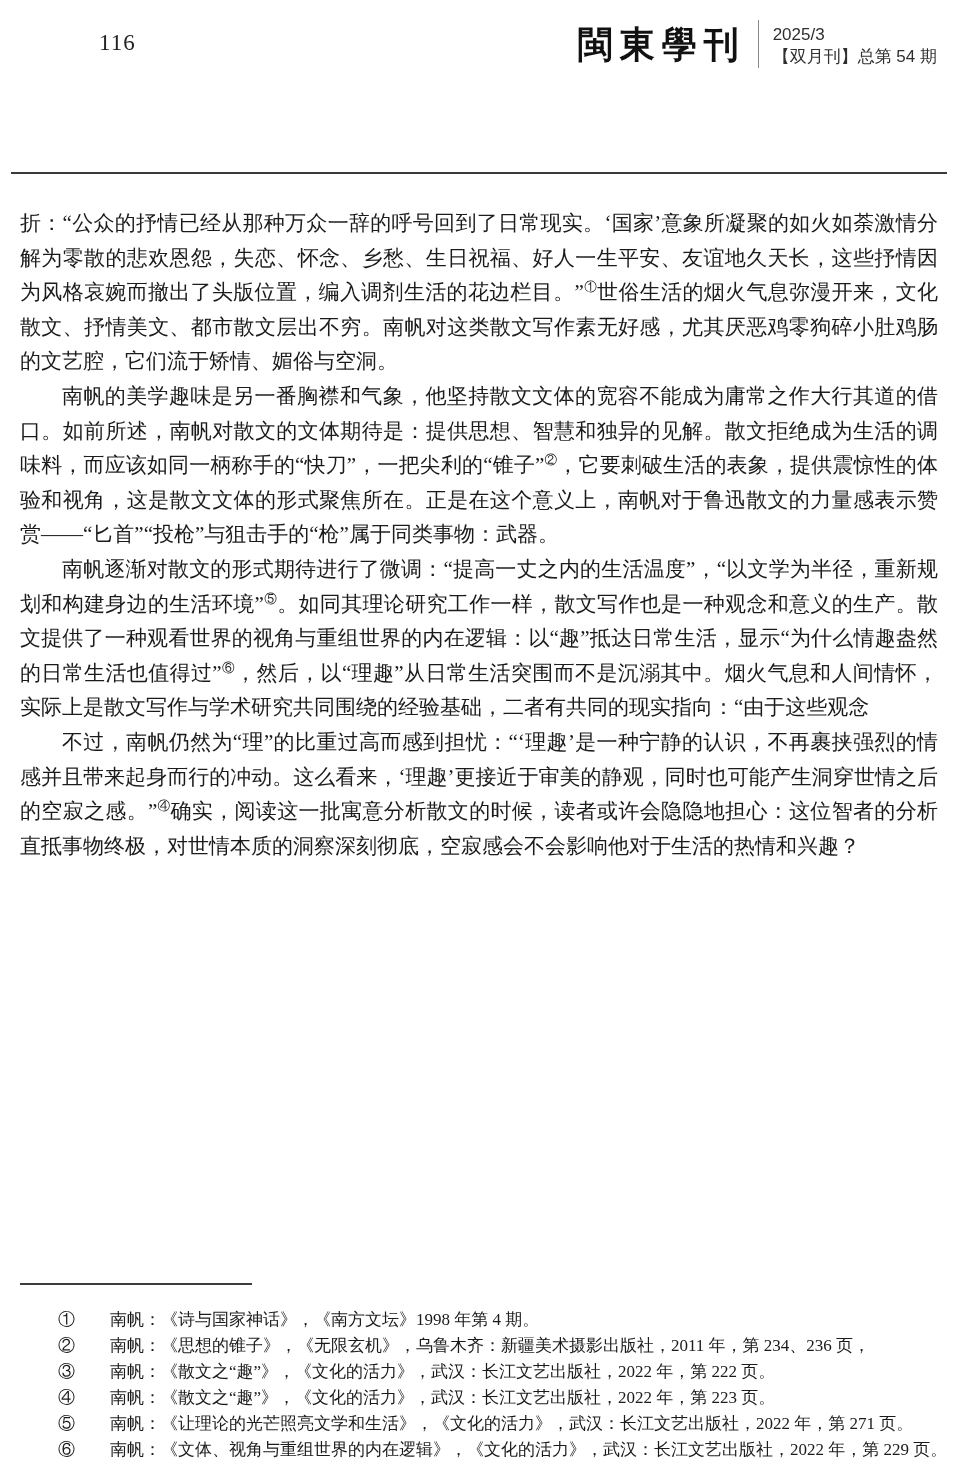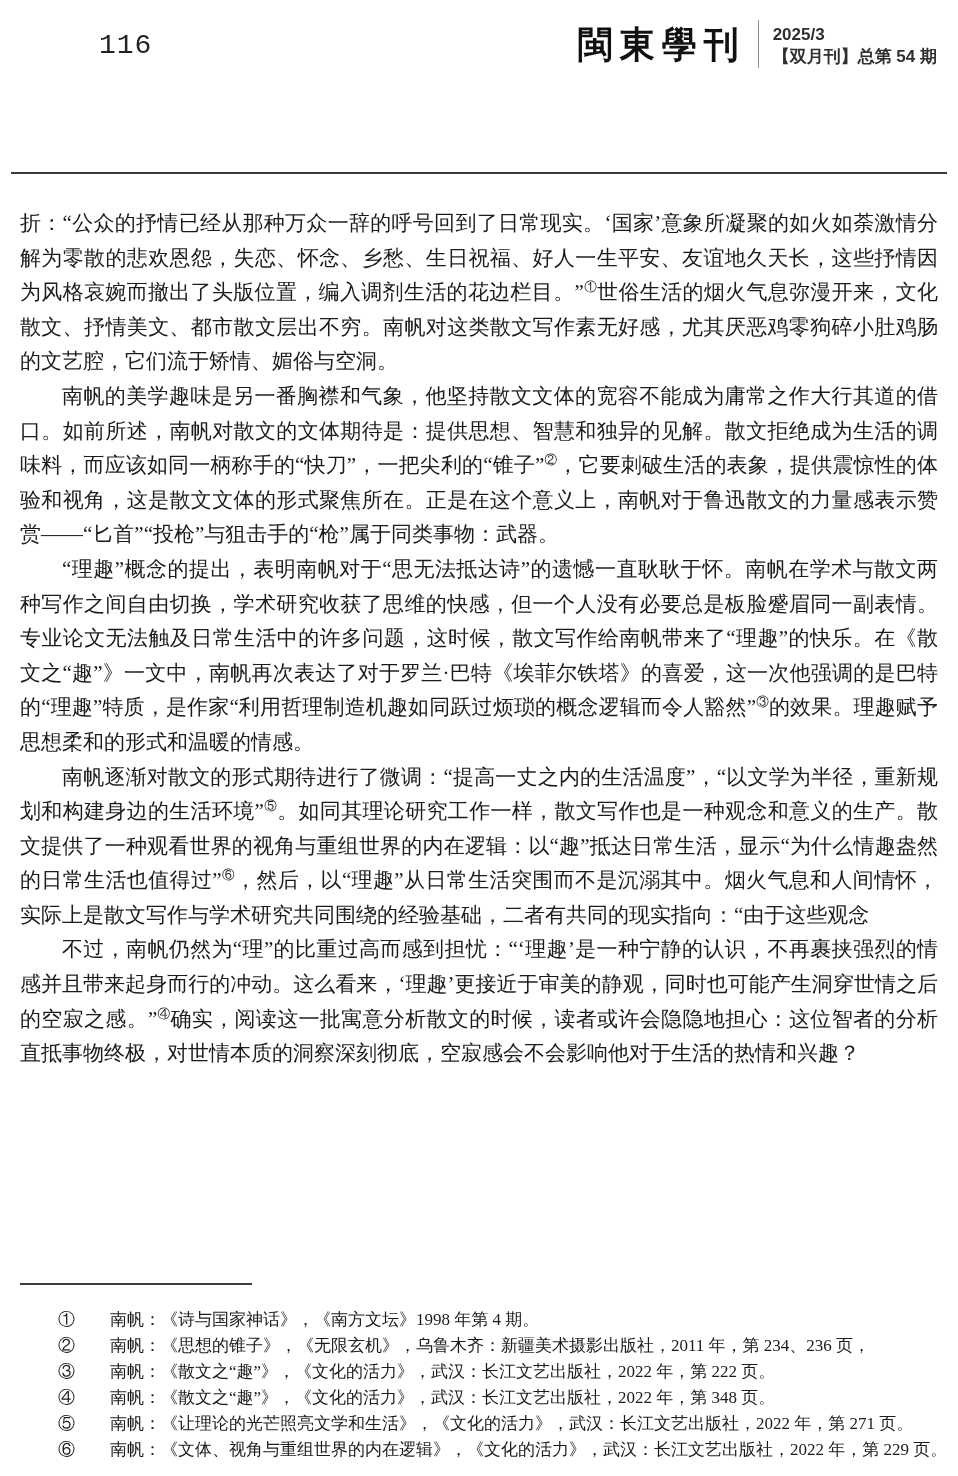--- a/index.html
+++ b/index.html
@@ -7,22 +7,22 @@
     width:958px;height:1476px;
     background:#ffffff;
     position:relative;
     font-family:"Liberation Serif","DejaVu Serif",serif;
     color:#1b1b1b;
     overflow:hidden;
   }
   
   .page-number{
     position:absolute;left:99px;top:30px;
-    font-family:Liberation Mono, monospace;
-    font-size:28px;letter-spacing:1px;color:#232323;
+    font-family:Liberation Serif, serif;
+    font-size:23px;letter-spacing:1px;color:#232323;
   }
   .header-right{
     position:absolute;top:20px;right:21px;
     display:flex;align-items:flex-end;
   }
   .journal-logo{
     font-family:"DejaVu Serif","Liberation Serif",serif;
     font-weight:900;
     font-size:35px;
     letter-spacing:7px;
@@ -32,21 +32,20 @@
     margin-right:12px;
   }
   .header-vdivider{
     width:1px;height:48px;background:#8a8a8a;
     margin-right:14px;
   }
   .issue-block{
     font-family:"Liberation Sans","DejaVu Sans",sans-serif;
     font-size:17px;line-height:22px;color:#2f2f2f;
     white-space:nowrap;
-    font-weight:bold;
   }
   .header-rule{
     position:absolute;left:11px;right:11px;top:172px;
     height:0;border-top:2px solid #3a3a3a;
   }
   
   .article{
     position:absolute;left:20px;right:20px;top:206px;
     font-size:21px;line-height:34.6px;
     text-align:justify;
@@ -94,21 +93,20 @@
     <div>2025/3</div>
     <div>【双月刊】总第 54 期</div>
   </div>
 </div>
 
 <div class="header-rule"></div>
 
 <div class="article">
   <p class="no-indent">折：“公众的抒情已经从那种万众一辞的呼号回到了日常现实。‘国家’意象所凝聚的如火如荼激情分解为零散的悲欢恩怨，失恋、怀念、乡愁、生日祝福、好人一生平安、友谊地久天长，这些抒情因为风格哀婉而撤出了头版位置，编入调剂生活的花边栏目。”<sup>①</sup>世俗生活的烟火气息弥漫开来，文化散文、抒情美文、都市散文层出不穷。南帆对这类散文写作素无好感，尤其厌恶鸡零狗碎小肚鸡肠的文艺腔，它们流于矫情、媚俗与空洞。</p>
   <p>南帆的美学趣味是另一番胸襟和气象，他坚持散文文体的宽容不能成为庸常之作大行其道的借口。如前所述，南帆对散文的文体期待是：提供思想、智慧和独异的见解。散文拒绝成为生活的调味料，而应该如同一柄称手的“快刀”，一把尖利的“锥子”<sup>②</sup>，它要刺破生活的表象，提供震惊性的体验和视角，这是散文文体的形式聚焦所在。正是在这个意义上，南帆对于鲁迅散文的力量感表示赞赏——“匕首”“投枪”与狙击手的“枪”属于同类事物：武器。</p>
-  <p>“理趣”概念的提出，表明南帆对于“思无法抵达诗”的遗憾一直耿耿于怀。南帆在学术与散文两种写作之间自由切换，学术研究收获了思维的快感，但一个人没有必要总是板脸蹙眉同一副表情。专业论文无法触及日常生活中的许多问题，这时候，散文写作给南帆带来了“理趣”的快乐。在《散文之“趣”》一文中，南帆再次表达了对于罗兰·巴特《埃菲尔铁塔》的喜爱，这一次他强调的是巴特的“理趣”特质，是作家“利用哲理制造机趣如同跃过烦琐的概念逻辑而令人豁然”<sup>③</sup>的效果。理趣赋予思想柔和的形式和温暖的情感。</p>
   <p>南帆逐渐对散文的形式期待进行了微调：“提高一丈之内的生活温度”，“以文学为半径，重新规划和构建身边的生活环境”<sup>⑤</sup>。如同其理论研究工作一样，散文写作也是一种观念和意义的生产。散文提供了一种观看世界的视角与重组世界的内在逻辑：以“趣”抵达日常生活，显示“为什么情趣盎然的日常生活也值得过”<sup>⑥</sup>，然后，以“理趣”从日常生活突围而不是沉溺其中。烟火气息和人间情怀，实际上是散文写作与学术研究共同围绕的经验基础，二者有共同的现实指向：“由于这些观念</p>
   <p>不过，南帆仍然为“理”的比重过高而感到担忧：“‘理趣’是一种宁静的认识，不再裹挟强烈的情感并且带来起身而行的冲动。这么看来，‘理趣’更接近于审美的静观，同时也可能产生洞穿世情之后的空寂之感。”<sup>④</sup>确实，阅读这一批寓意分析散文的时候，读者或许会隐隐地担心：这位智者的分析直抵事物终极，对世情本质的洞察深刻彻底，空寂感会不会影响他对于生活的热情和兴趣？</p>
 </div>
 
 <div class="footnote-separator"></div>
 
 <div class="footnotes">
   <div class="footnote">
     <span class="fn-marker">①</span>
     <span class="fn-text">南帆：《诗与国家神话》，《南方文坛》1998 年第 4 期。</span>
@@ -116,21 +114,21 @@
   <div class="footnote">
     <span class="fn-marker">②</span>
     <span class="fn-text">南帆：《思想的锥子》，《无限玄机》，乌鲁木齐：新疆美术摄影出版社，2011 年，第 234、236 页，</span>
   </div>
   <div class="footnote">
     <span class="fn-marker">③</span>
     <span class="fn-text">南帆：《散文之“趣”》，《文化的活力》，武汉：长江文艺出版社，2022 年，第 222 页。</span>
   </div>
   <div class="footnote">
     <span class="fn-marker">④</span>
-    <span class="fn-text">南帆：《散文之“趣”》，《文化的活力》，武汉：长江文艺出版社，2022 年，第 348 页。</span>
+    <span class="fn-text">南帆：《散文之“趣”》，《文化的活力》，武汉：长江文艺出版社，2022 年，第 223 页。</span>
   </div>
   <div class="footnote">
     <span class="fn-marker">⑤</span>
     <span class="fn-text">南帆：《让理论的光芒照亮文学和生活》，《文化的活力》，武汉：长江文艺出版社，2022 年，第 271 页。</span>
   </div>
   <div class="footnote">
     <span class="fn-marker">⑥</span>
     <span class="fn-text">南帆：《文体、视角与重组世界的内在逻辑》，《文化的活力》，武汉：长江文艺出版社，2022 年，第 229 页。</span>
   </div>
 </div>

